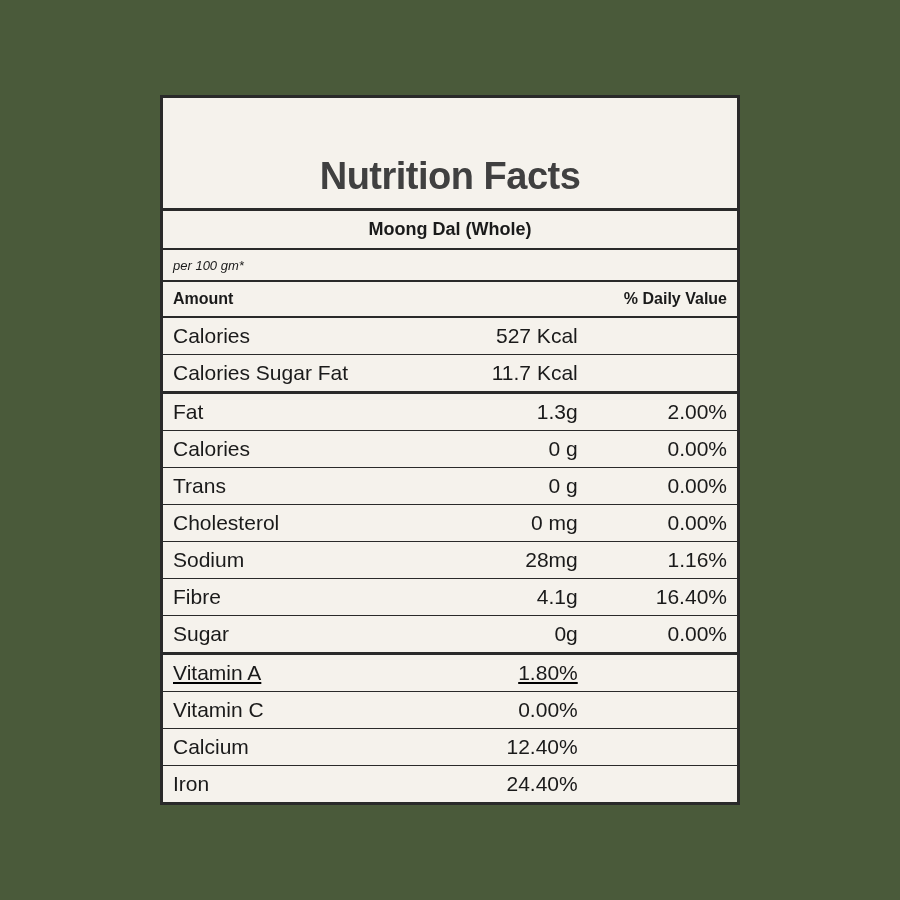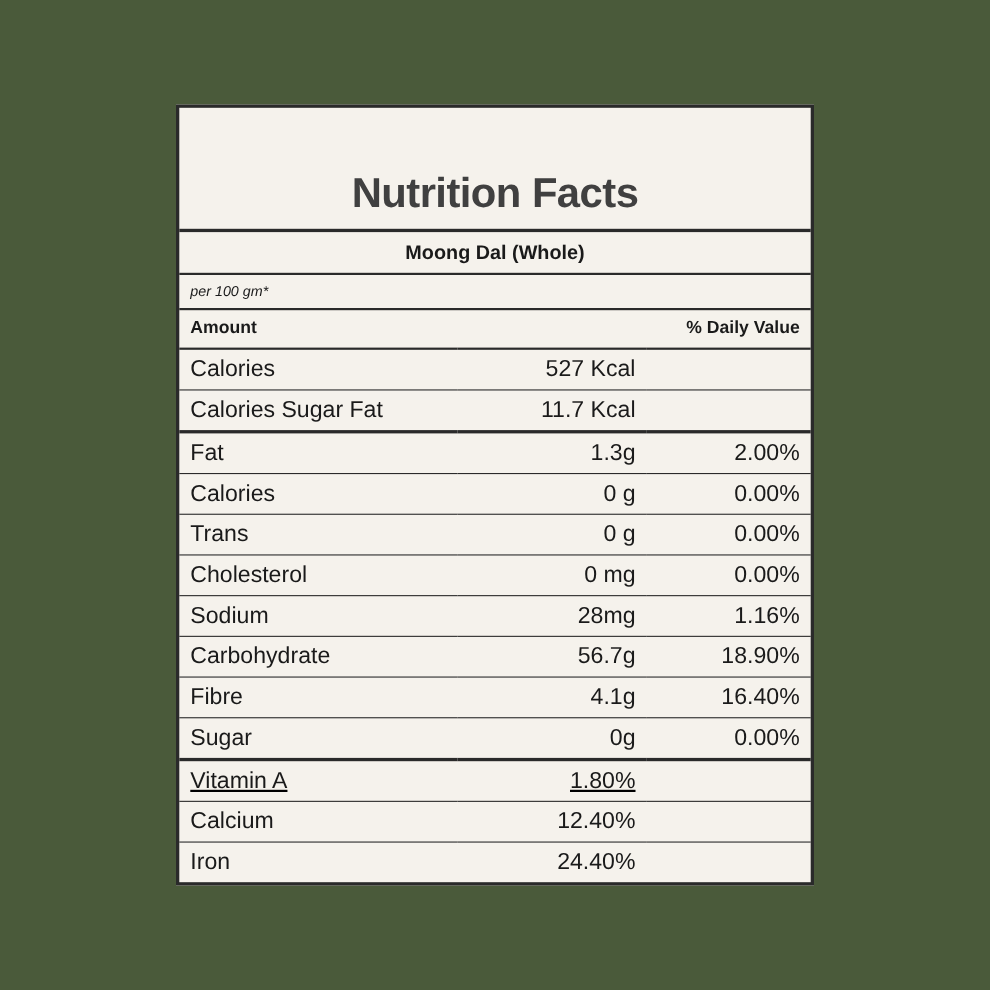--- a/index.html
+++ b/index.html
@@ -158,40 +158,40 @@
           <td class="col-name">Cholesterol</td>
           <td class="col-value">0 mg</td>
           <td class="col-dv">0.00%</td>
         </tr>
         <tr>
           <td class="col-name">Sodium</td>
           <td class="col-value">28mg</td>
           <td class="col-dv">1.16%</td>
         </tr>
         <tr>
-          <td class="col-name">Carbohydrate</td>
-          <td class="col-value">56.7g</td>
-          <td class="col-dv">18.90%</td>
-        </tr>
-        <tr>
           <td class="col-name">Fibre</td>
           <td class="col-value">4.1g</td>
           <td class="col-dv">16.40%</td>
         </tr>
         <tr>
           <td class="col-name">Sugar</td>
           <td class="col-value">0g</td>
           <td class="col-dv">0.00%</td>
         </tr>
         <tr style="border-top: 3px solid rgb(42, 42, 42); text-decoration: underline;">
           <td class="col-name">Vitamin A</td>
           <td class="col-value">1.80%</td>
           <td class="col-dv"></td>
         </tr>
         <tr>
+          <td class="col-name">Vitamin C</td>
+          <td class="col-value">0.00%</td>
+          <td class="col-dv"></td>
+        </tr>
+        <tr>
           <td class="col-name">Calcium</td>
           <td class="col-value">12.40%</td>
           <td class="col-dv"></td>
         </tr>
         <tr>
           <td class="col-name">Iron</td>
           <td class="col-value">24.40%</td>
           <td class="col-dv"></td>
         </tr>
       </tbody>

